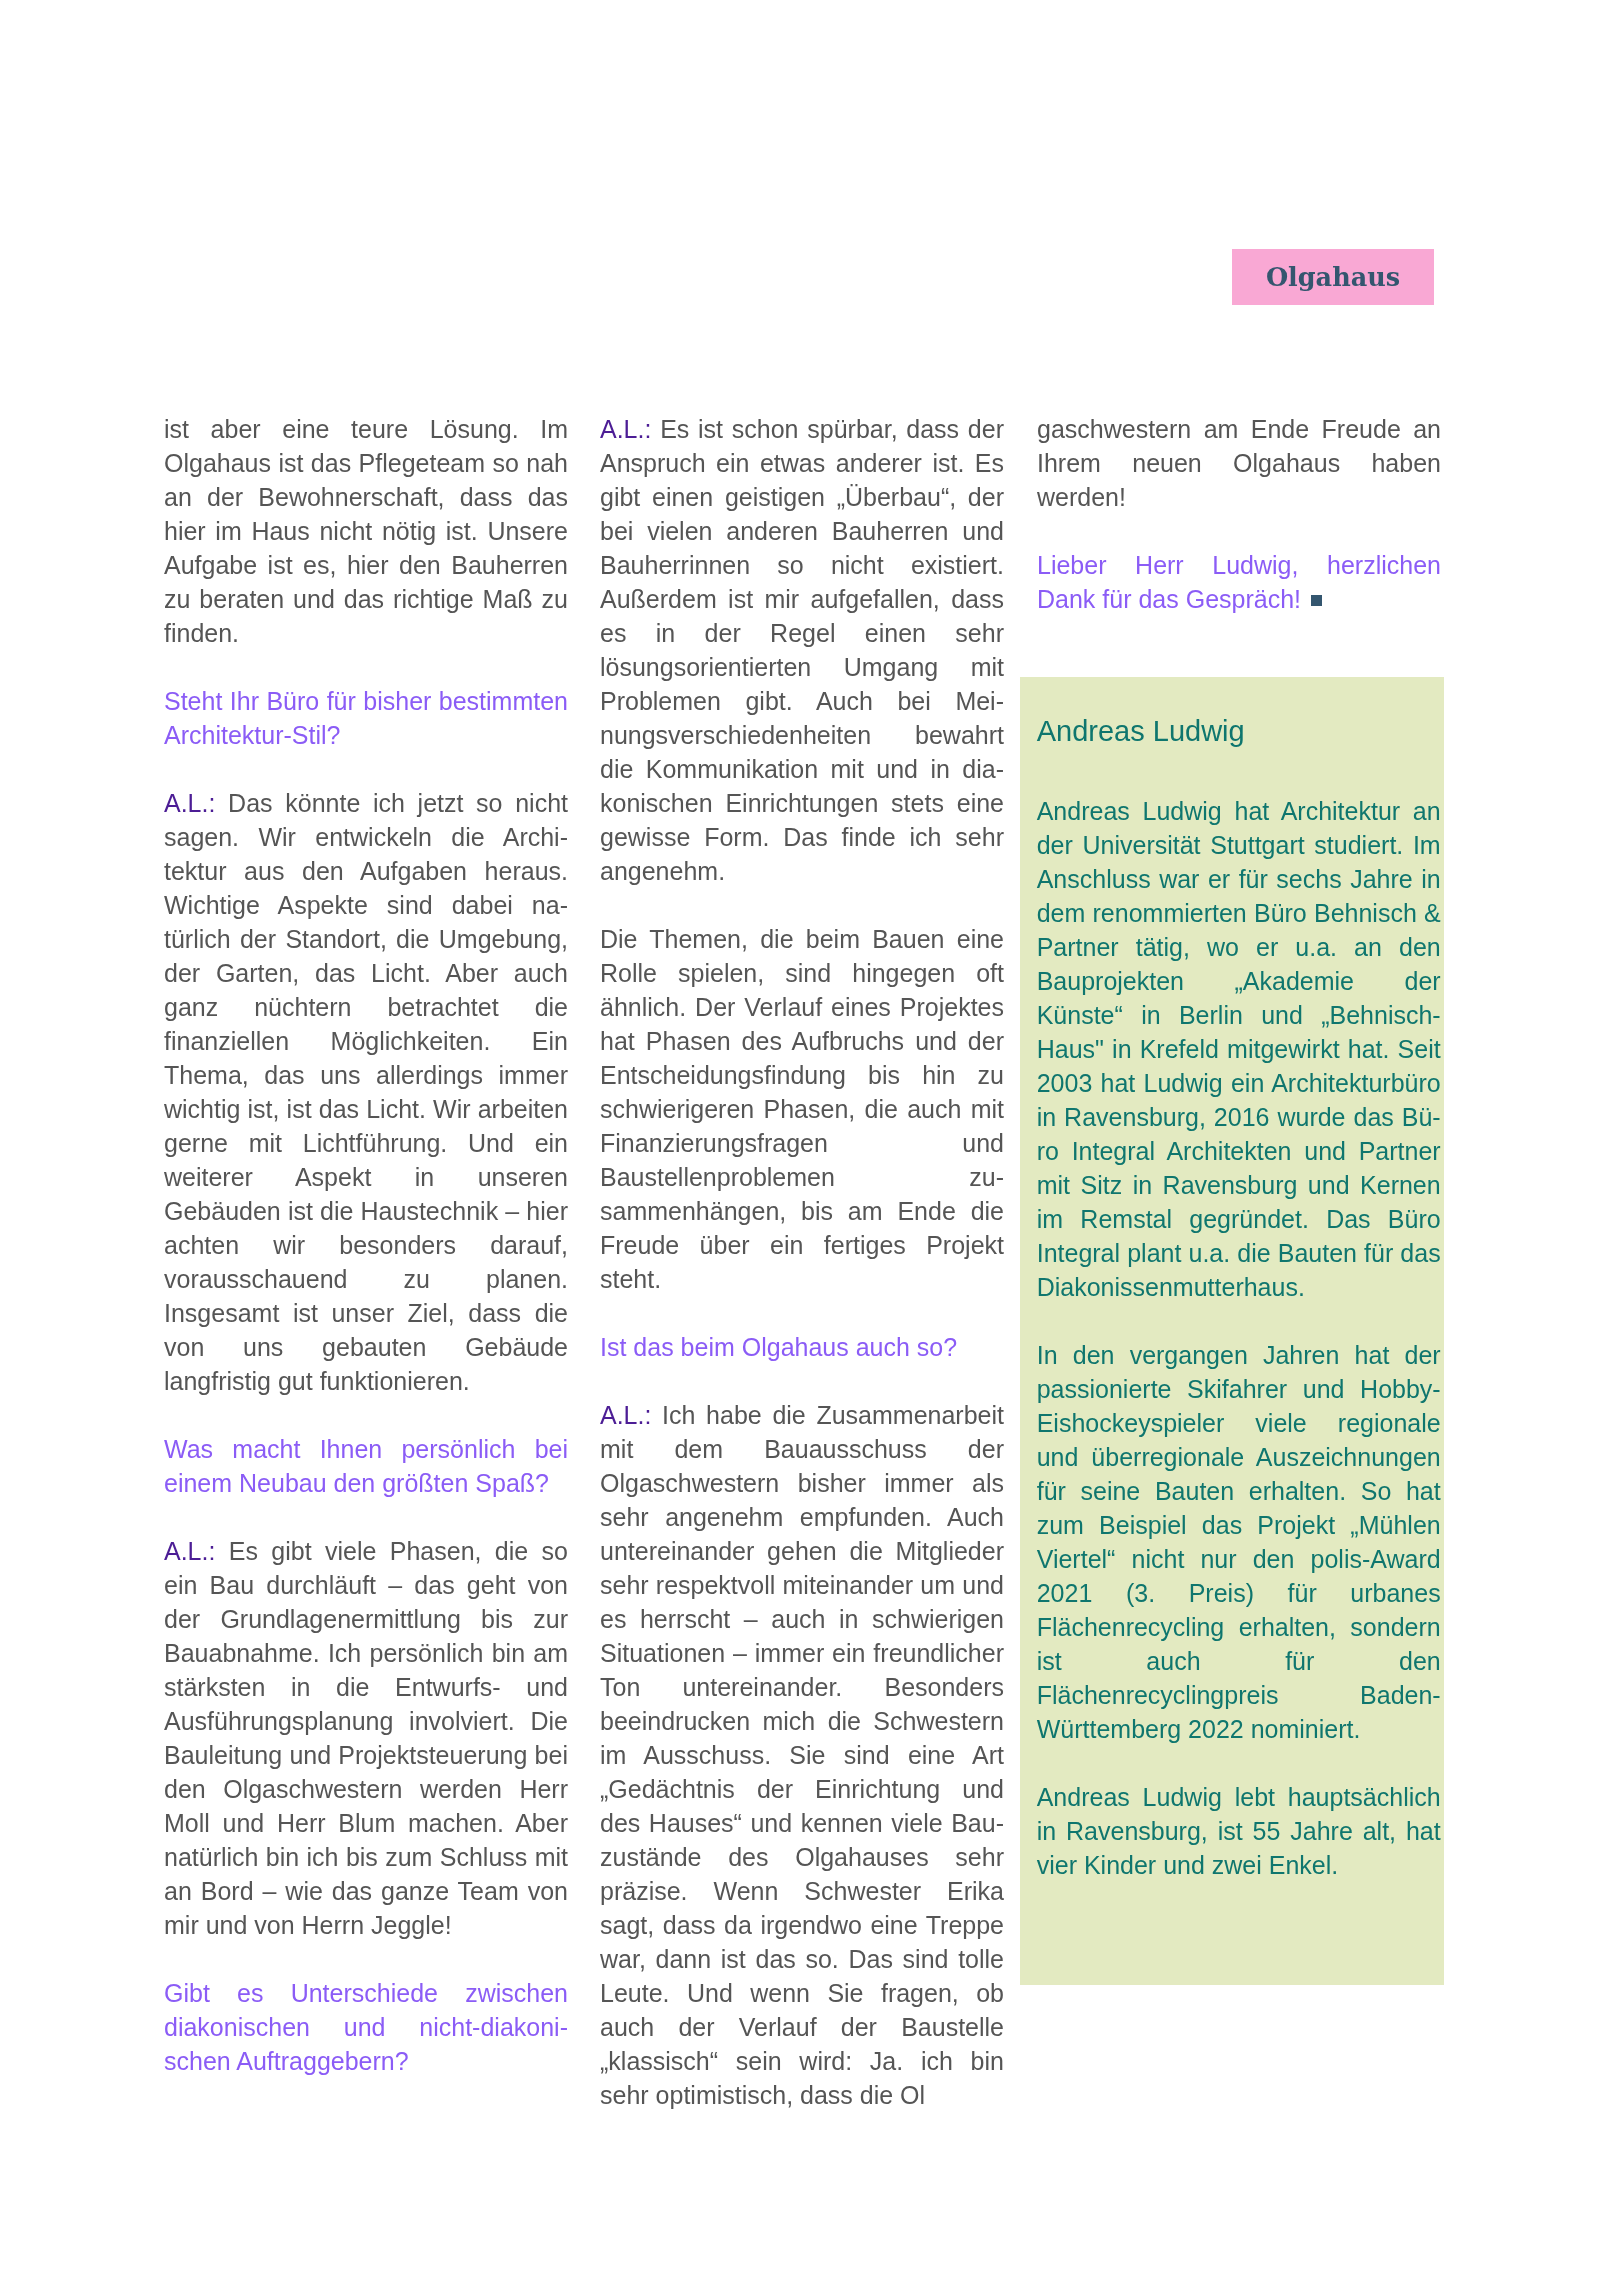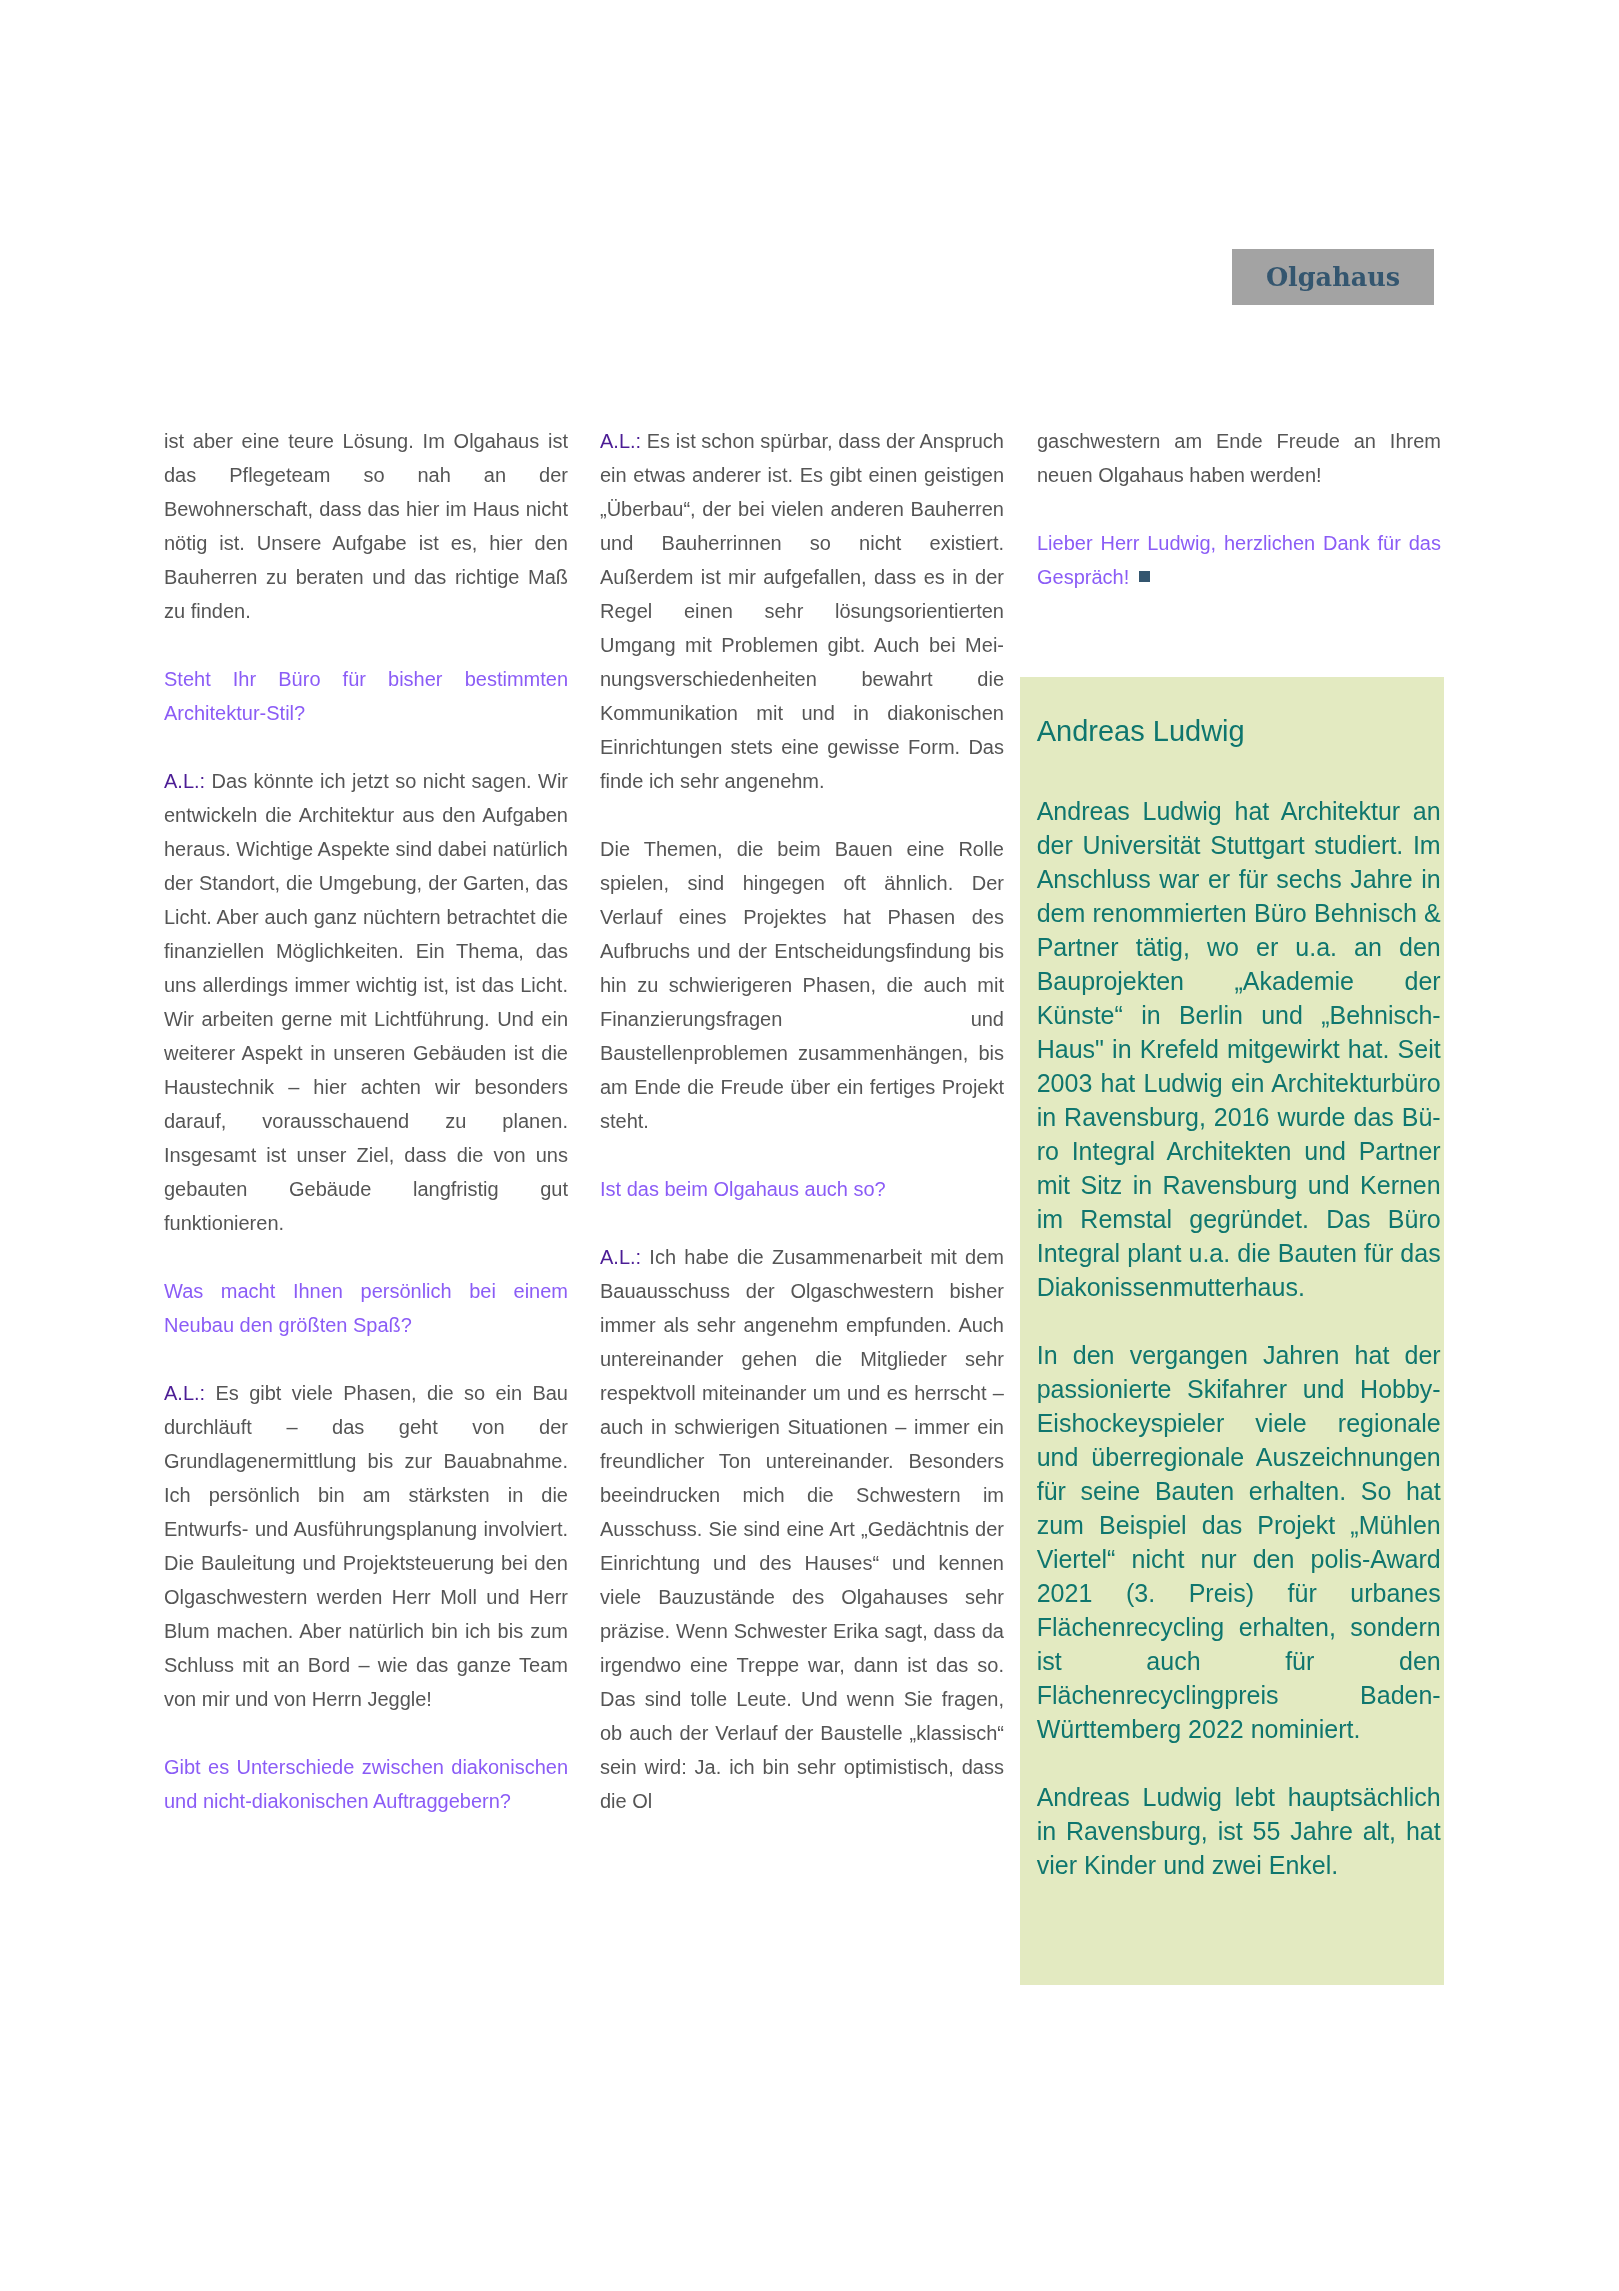--- a/index.html
+++ b/index.html
@@ -1,21 +1,21 @@
 <!DOCTYPE html>
 <html><head>
 <meta charset="utf-8">
 <style>
   html, body { margin: 0; padding: 0; background: #ffffff; }
   body { width: 1619px; height: 2292px; position: relative; overflow: hidden;
          font-family: "Liberation Sans", sans-serif; }
   .tag { position: absolute; left: 1232px; top: 249px; width: 202px; height: 56px;
-         background: #a3a3a3; display: flex; align-items: center; justify-content: center;
+         background: #f9a8d4; display: flex; align-items: center; justify-content: center;
          font-family: "DejaVu Serif", serif; font-weight: bold; font-size: 25.5px; color: #34566f; }
-  .col { position: absolute; top: 424px; width: 404px; font-size: 20px; line-height: 34px;
+  .col { position: absolute; top: 412px; width: 404px; font-size: 25px; line-height: 34px;
          color: #555555; text-align: justify; hyphens: manual; }
   .col p { margin: 0 0 34px 0; }
   .col1 { left: 164px; }
   .col2 { left: 600px; }
   .col3 { left: 1037px; }
   .q { color: #8b5cf6; }
   .al { color: #4c1d95; }
   .endmark { display: inline-block; width: 10.8px; height: 10.8px; background: #34566f;
              margin-left: 9.8px; vertical-align: 2px; }
   .box { position: absolute; left: 1020px; top: 677px; width: 424px; height: 1308px;

